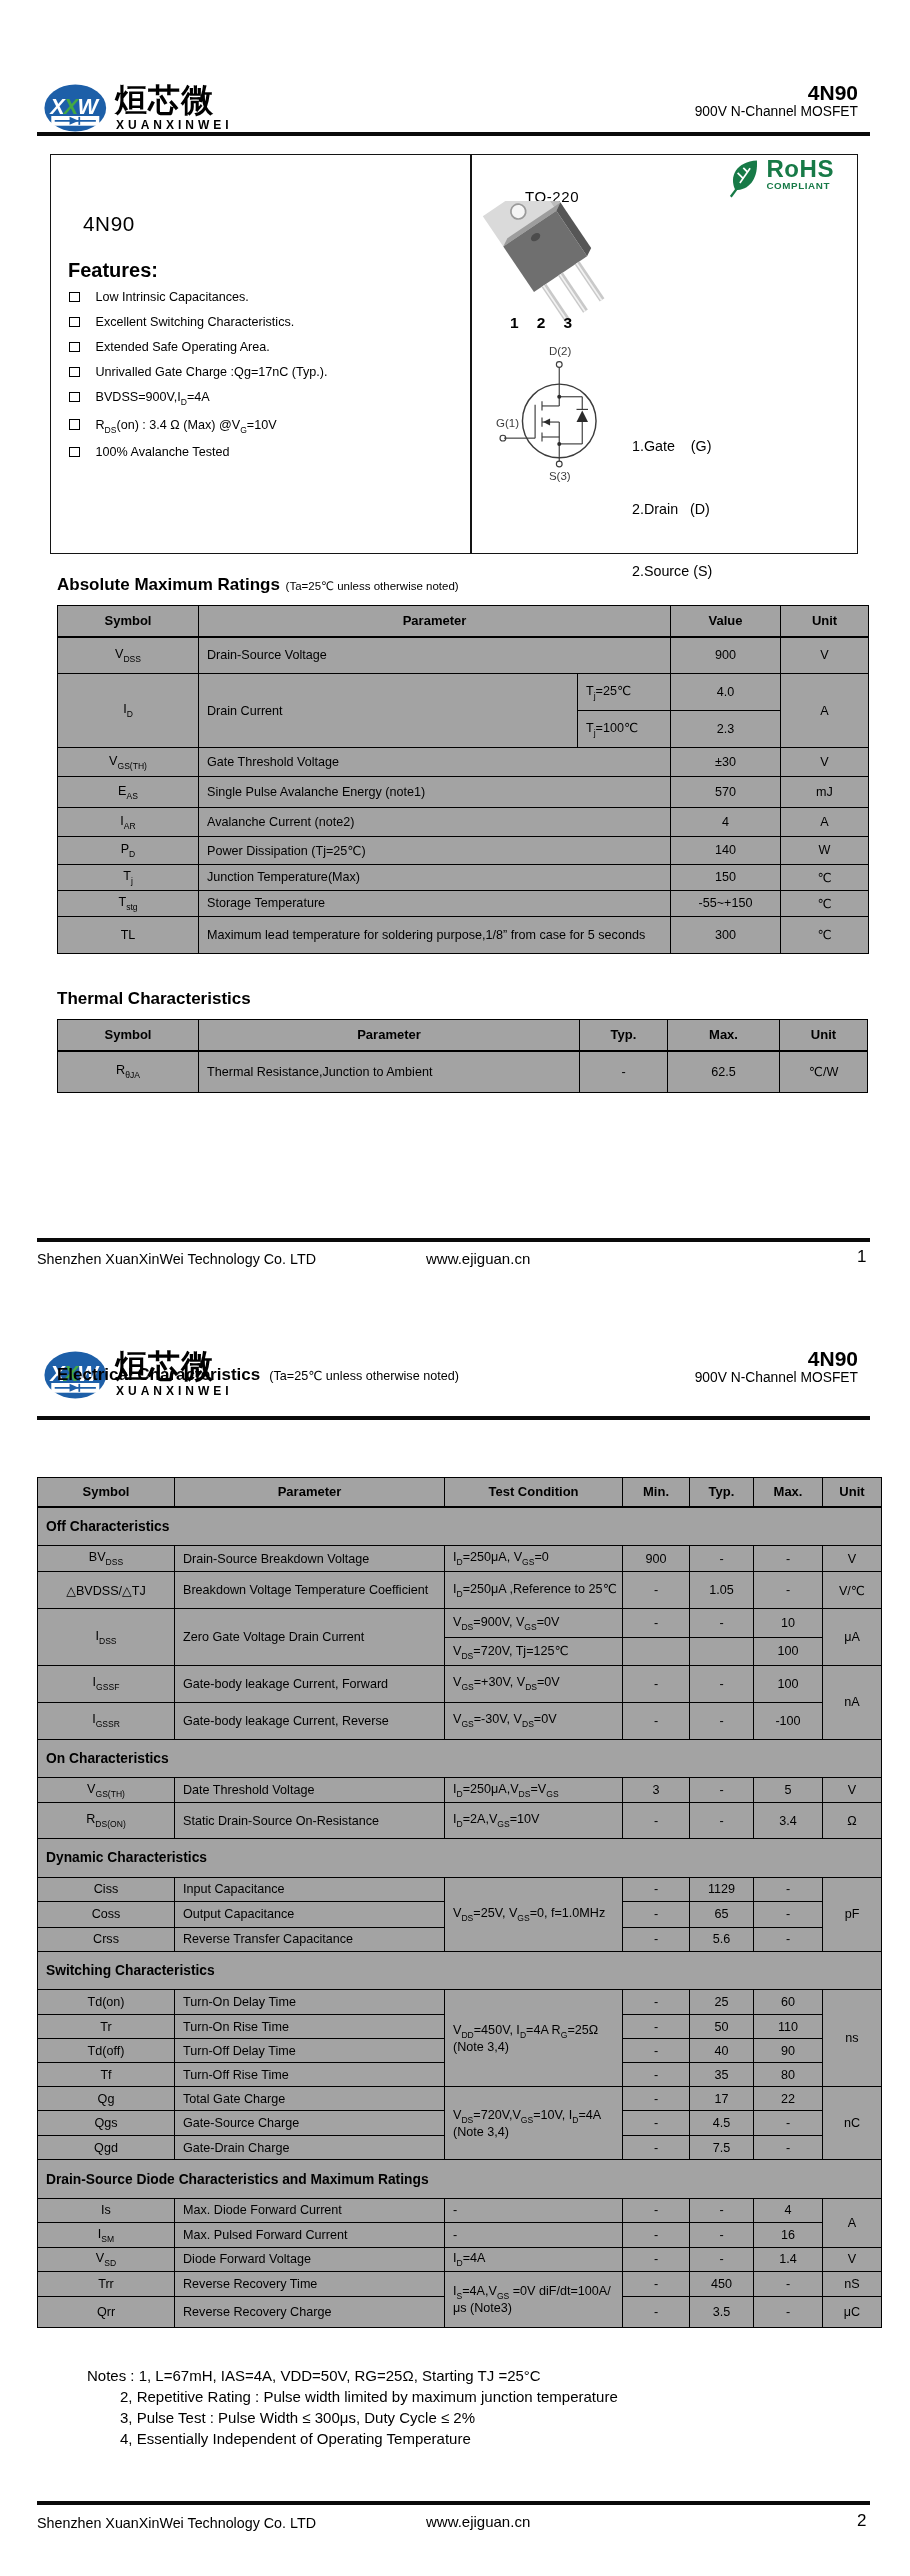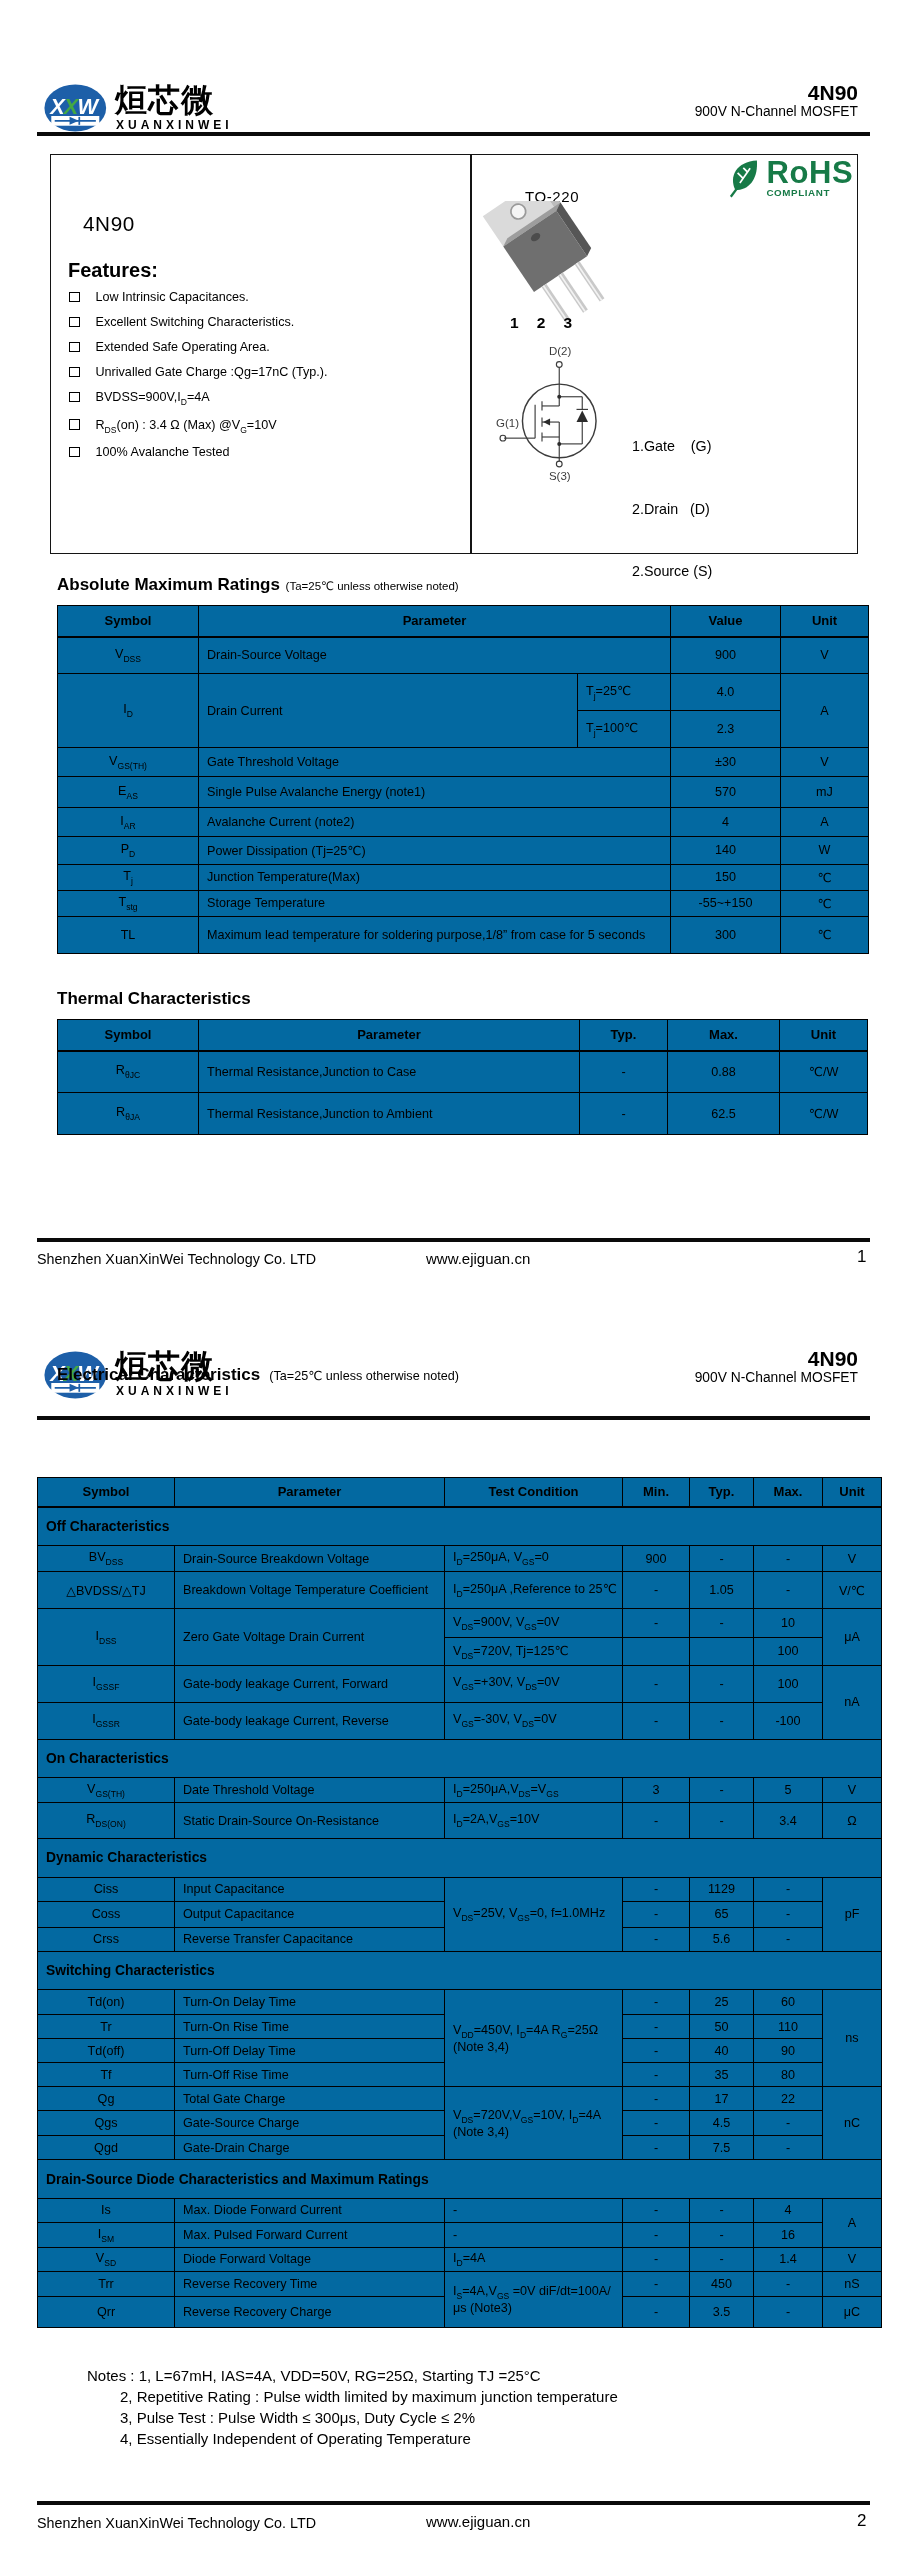--- a/index.html
+++ b/index.html
@@ -14,28 +14,28 @@
   .psub{font-size:13.8px;}
   .pbox{border:1.7px solid #141414;}
   .vdiv{position:absolute;top:0;bottom:0;width:1.7px;background:#141414;}
   .part-big{font-size:20.7px;letter-spacing:0.6px;}
   .feat-title{font-size:20px;font-weight:bold;}
   .feat-item{display:flex;align-items:flex-start;font-size:12.6px;margin-bottom:11px;}
   .cbx{width:8.6px;height:8.6px;border:1.1px solid #000;margin:1.7px 15.5px 0 0;flex:none;}
   .to220{font-size:15px;letter-spacing:0.6px;}
   .rohs{display:flex;align-items:flex-start;}
   .rohs-txt{line-height:1;margin-left:3.4px;}
-  .rohs-big{font-size:31px;font-weight:bold;color:#177a47;letter-spacing:0.6px;}
+  .rohs-big{font-size:24px;font-weight:bold;color:#177a47;letter-spacing:0.6px;}
   .rohs-small{font-size:9.8px;font-weight:bold;color:#177a47;letter-spacing:0.6px;}
   .pins123{font-size:15.5px;font-weight:bold;letter-spacing:6.9px;}
   .legend{font-size:14.3px;line-height:20.7px;white-space:pre;}
   .h-title{font-size:17px;font-weight:bold;}
   .h-note{font-size:11.5px;font-weight:normal;margin-left:5.7px;}
   table{border-collapse:collapse;table-layout:fixed;}
-  .dt{border:1.7px solid #000;background:#0369a1;}
+  .dt{border:1.7px solid #000;background:#a3a3a3;}
   .dt th{font-size:13px;font-weight:bold;border:1.1px solid #000;border-bottom:2.3px solid #000;padding:2.3px 3.4px;}
   .dt td{font-size:12.6px;border:1.1px solid #000;text-align:center;padding:2.3px 4.6px;}
   .dt td.l{text-align:left;padding-left:8px;}
   .dt tr.band td{text-align:left;font-weight:bold;font-size:13.8px;padding-left:8px;
                  border-top:1.7px solid #000;border-bottom:1.7px solid #000;height:33px;}
   sub{font-size:68%;}
   .notes{font-size:15px;line-height:21px;margin-left:30px;}
   .notes .ind{margin-left:33px;}
   .ft-co{font-size:14.3px;}
   .ft-site{font-size:15px;}
@@ -267,27 +267,20 @@
       </colgroup>
     <tbody>
         <tr style="height:31px">
       <th>Symbol</th>
       <th>Parameter</th>
       <th>Typ.</th>
       <th>Max.</th>
       <th>Unit</th>
     </tr>
     <tr style="height:42px">
-      <td>R<sub>θJC</sub></td>
-      <td class="l">Thermal Resistance,Junction to Case</td>
-      <td>-</td>
-      <td>0.88</td>
-      <td>℃/W</td>
-    </tr>
-    <tr style="height:42px">
       <td>R<sub>θJA</sub></td>
       <td class="l">Thermal Resistance,Junction to Ambient</td>
       <td>-</td>
       <td>62.5</td>
       <td>℃/W</td>
     </tr>
   </tbody>
     </table>
 
   <div class="rule" style="top:1238px;"></div>

